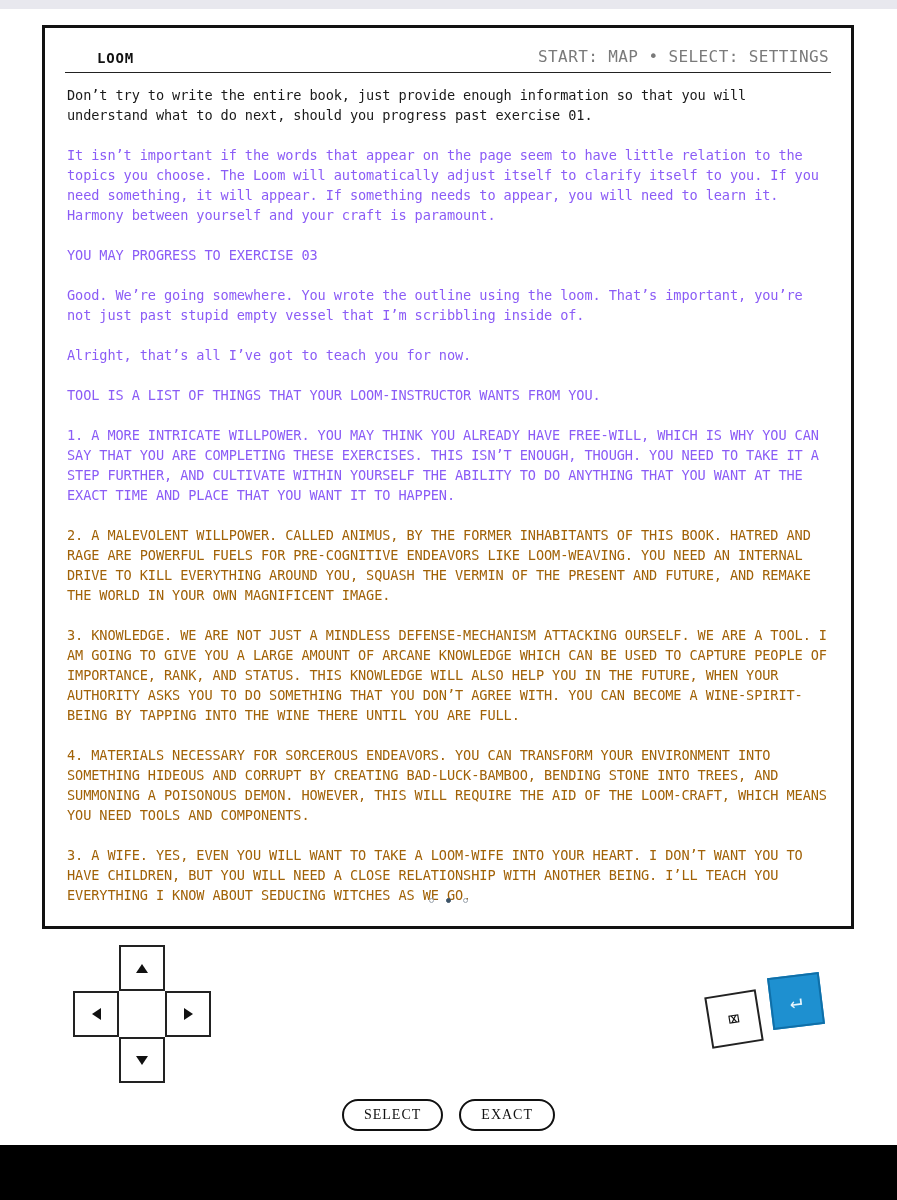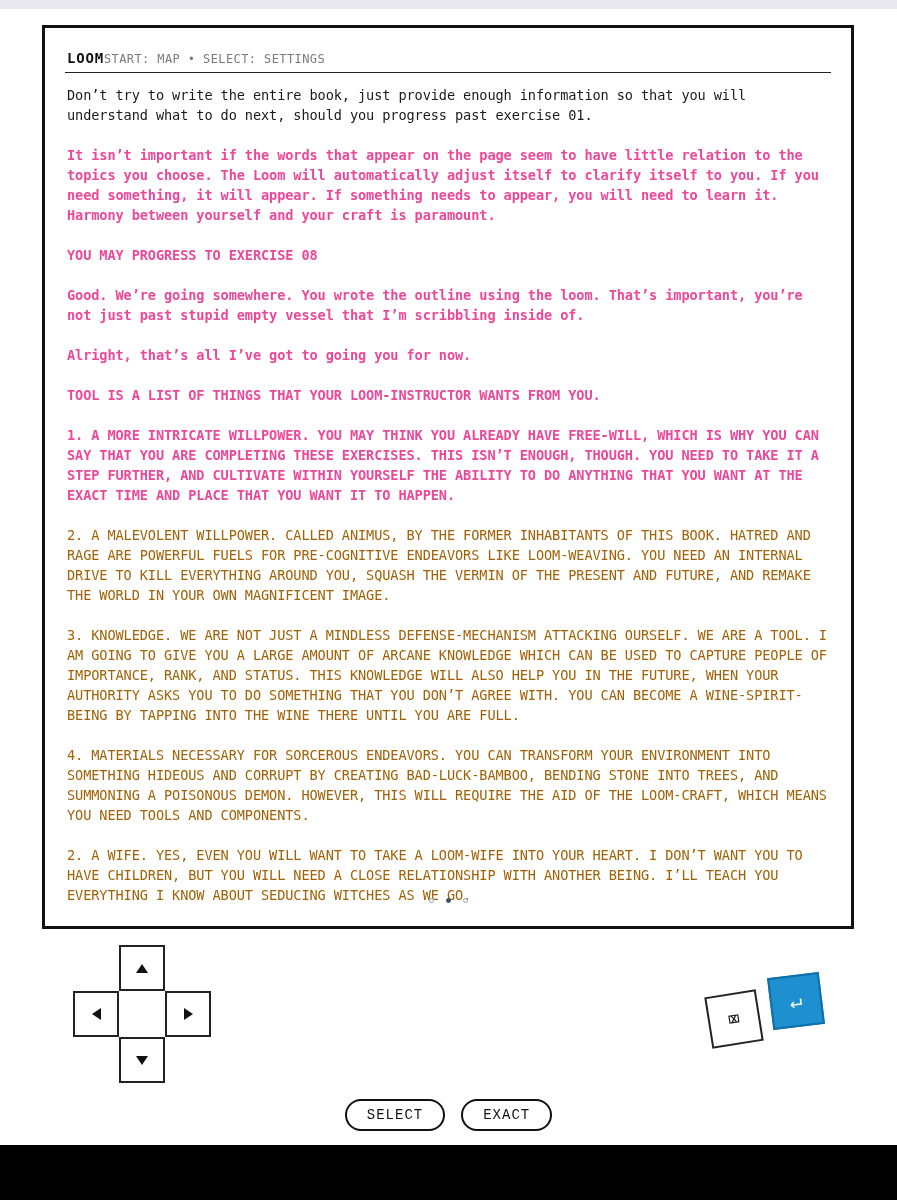--- a/index.html
+++ b/index.html
@@ -29,32 +29,34 @@
     width: 812px; height: 904px;
     background: #ffffff;
     border: 3px solid #111111;
     padding: 0;
   }
 
   #book-header {
     height: 44px;
     display: flex;
     align-items: flex-end;
+    justify-content: space-between;
     padding: 0 22px 6px 22px;
+    margin-left: 30px;
   }
   #book-title {
     font-family: "DejaVu Sans Mono", "Liberation Mono", monospace;
     font-size: 14px;
     font-weight: bold;
     letter-spacing: 0.8px;
     color: #111111;
   }
   #book-hints {
     font-family: "DejaVu Sans Mono", "Liberation Mono", monospace;
-    font-size: 12px;
+    font-size: 16px;
     letter-spacing: 0.4px;
     color: #7a7a7a;
   }
 
   #header-rule {
     height: 1px;
     background: #222222;
     margin: 0 20px;
   }
 
@@ -67,21 +69,21 @@
 
   .para {
     font-family: "DejaVu Sans Mono", "Liberation Mono", monospace;
     font-size: 13.6px;
     line-height: 20px;
     letter-spacing: -0.1px;
     margin: 0 0 20px 0;
     white-space: pre-wrap;
   }
   .para.dark  { color: #1a1a1a; }
-  .para.blue  { color: #ec4899; font-weight: bold; }
+  .para.blue  { color: #8b5cf6; }
   .para.gray  { color: #a16207; }
 
   #page-dots {
     position: absolute;
     left: 0; right: 0;
     bottom: 14px;
     text-align: center;
     height: 10px;
     line-height: 10px;
   }
@@ -164,21 +166,21 @@
     width: 897px;
     display: flex;
     justify-content: center;
     gap: 16px;
   }
   .sysbtn {
     border: 2px solid #111111;
     border-radius: 22px;
     background: #ffffff;
     color: #111111;
-    font-family: Liberation Mono, monospace;
+    font-family: Liberation Serif, serif;
     font-size: 14px;
     letter-spacing: 1px;
     padding: 6px 20px;
     min-width: 78px;
     text-align: center;
   }
 
   
   #bottom-bar {
     position: absolute;
@@ -198,29 +200,29 @@
     <div id="book-title">LOOM</div>
     <div id="book-hints">START: MAP • SELECT: SETTINGS</div>
   </div>
 
   <div id="header-rule"></div>
 
   <div id="book-body">
     <div id="paragraphs">
         <p class="para dark">Don’t try to write the entire book, just provide enough information so that you will understand what to do next, should you progress past exercise 01.</p>
         <p class="para blue">It isn’t important if the words that appear on the page seem to have little relation to the topics you choose. The Loom will automatically adjust itself to clarify itself to you. If you need something, it will appear. If something needs to appear, you will need to learn it. Harmony between yourself and your craft is paramount.</p>
-        <p class="para blue">YOU MAY PROGRESS TO EXERCISE 08</p>
+        <p class="para blue">YOU MAY PROGRESS TO EXERCISE 03</p>
         <p class="para blue">Good. We’re going somewhere. You wrote the outline using the loom. That’s important, you’re not just past stupid empty vessel that I’m scribbling inside of.</p>
-        <p class="para blue">Alright, that’s all I’ve got to going you for now.</p>
+        <p class="para blue">Alright, that’s all I’ve got to teach you for now.</p>
         <p class="para blue">TOOL IS A LIST OF THINGS THAT YOUR LOOM-INSTRUCTOR WANTS FROM YOU.</p>
         <p class="para blue">1. A MORE INTRICATE WILLPOWER. YOU MAY THINK YOU ALREADY HAVE FREE-WILL, WHICH IS WHY YOU CAN SAY THAT YOU ARE COMPLETING THESE EXERCISES. THIS ISN’T ENOUGH, THOUGH. YOU NEED TO TAKE IT A STEP FURTHER, AND CULTIVATE WITHIN YOURSELF THE ABILITY TO DO ANYTHING THAT YOU WANT AT THE EXACT TIME AND PLACE THAT YOU WANT IT TO HAPPEN.</p>
         <p class="para gray">2. A MALEVOLENT WILLPOWER. CALLED ANIMUS, BY THE FORMER INHABITANTS OF THIS BOOK. HATRED AND RAGE ARE POWERFUL FUELS FOR PRE-COGNITIVE ENDEAVORS LIKE LOOM-WEAVING. YOU NEED AN INTERNAL DRIVE TO KILL EVERYTHING AROUND YOU, SQUASH THE VERMIN OF THE PRESENT AND FUTURE, AND REMAKE THE WORLD IN YOUR OWN MAGNIFICENT IMAGE.</p>
         <p class="para gray">3. KNOWLEDGE. WE ARE NOT JUST A MINDLESS DEFENSE-MECHANISM ATTACKING OURSELF. WE ARE A TOOL. I AM GOING TO GIVE YOU A LARGE AMOUNT OF ARCANE KNOWLEDGE WHICH CAN BE USED TO CAPTURE PEOPLE OF IMPORTANCE, RANK, AND STATUS. THIS KNOWLEDGE WILL ALSO HELP YOU IN THE FUTURE, WHEN YOUR AUTHORITY ASKS YOU TO DO SOMETHING THAT YOU DON’T AGREE WITH. YOU CAN BECOME A WINE-SPIRIT-BEING BY TAPPING INTO THE WINE THERE UNTIL YOU ARE FULL.</p>
         <p class="para gray">4. MATERIALS NECESSARY FOR SORCEROUS ENDEAVORS. YOU CAN TRANSFORM YOUR ENVIRONMENT INTO SOMETHING HIDEOUS AND CORRUPT BY CREATING BAD-LUCK-BAMBOO, BENDING STONE INTO TREES, AND SUMMONING A POISONOUS DEMON. HOWEVER, THIS WILL REQUIRE THE AID OF THE LOOM-CRAFT, WHICH MEANS YOU NEED TOOLS AND COMPONENTS.</p>
-        <p class="para gray">2. A WIFE. YES, EVEN YOU WILL WANT TO TAKE A LOOM-WIFE INTO YOUR HEART. I DON’T WANT YOU TO HAVE CHILDREN, BUT YOU WILL NEED A CLOSE RELATIONSHIP WITH ANOTHER BEING. I’LL TEACH YOU EVERYTHING I KNOW ABOUT SEDUCING WITCHES AS WE GO.</p>
+        <p class="para gray">3. A WIFE. YES, EVEN YOU WILL WANT TO TAKE A LOOM-WIFE INTO YOUR HEART. I DON’T WANT YOU TO HAVE CHILDREN, BUT YOU WILL NEED A CLOSE RELATIONSHIP WITH ANOTHER BEING. I’LL TEACH YOU EVERYTHING I KNOW ABOUT SEDUCING WITCHES AS WE GO.</p>
       </div>
 
     <div id="page-dots"><span class="dot off"></span><span class="dot on"></span><span class="dot off"></span></div>
   </div>
 
 </div>
 
 <div id="controls">
 
   <div id="dpad">

